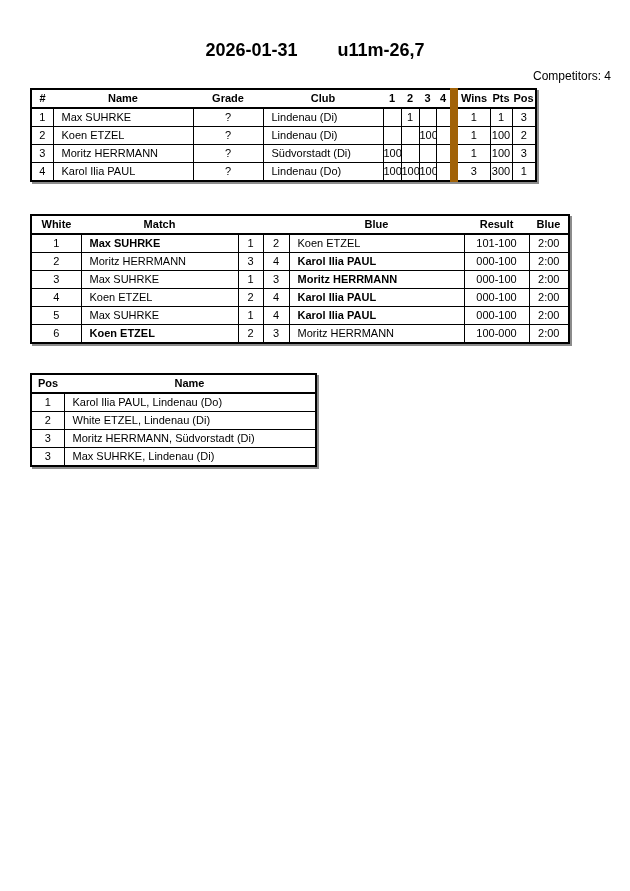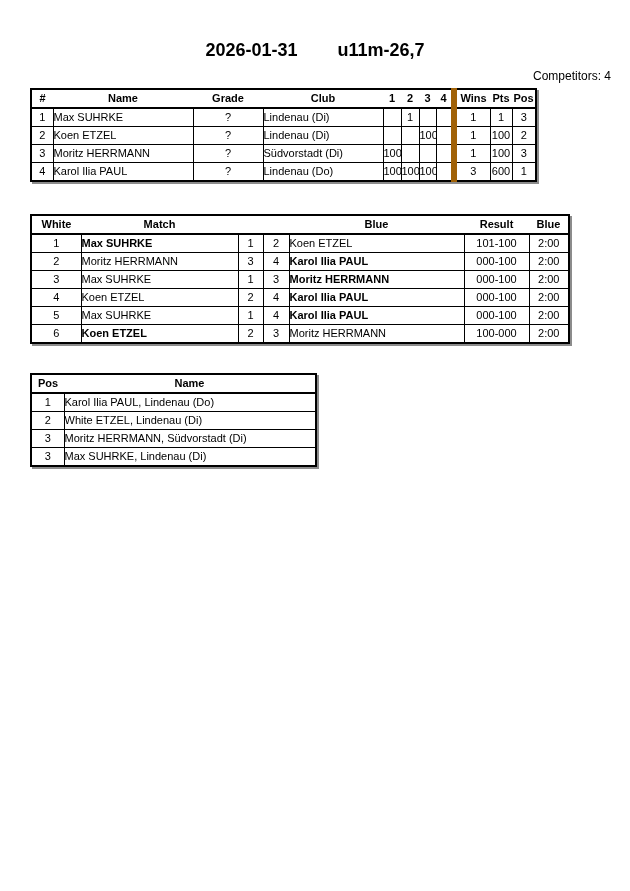--- a/index.html
+++ b/index.html
@@ -49,22 +49,22 @@
     padding: 0;
     text-align: center;
     overflow: hidden;
     white-space: nowrap;
   }
   table.sheet thead td {
     border-left: none; border-right: none;
     border-bottom: 2px solid #000;
     font-weight: bold;
   }
-  table.sheet td.left { text-align: left; padding-left: 0; }
-  table.sheet td.thick-left { border-left: 6px solid #a16207; }
+  table.sheet td.left { text-align: left; padding-left: 8px; }
+  table.sheet td.thick-left { border-left: 8px solid #a16207; }
   .bold { font-weight: bold; }
 
   #competitors-table { top: 88px;  left: 30px; width: 507px; }
   #matches-table     { top: 214px; left: 30px; width: 538px; }
   #results-table     { top: 373px; left: 30px; width: 285px; }
 </style>
 </head>
 <body>
 
 <div class="page">
@@ -148,21 +148,21 @@
       <tr>
         <td>4</td>
         <td class="left">Karol Ilia PAUL</td>
         <td>?</td>
         <td class="left">Lindenau (Do)</td>
         <td>100</td>
         <td>100</td>
         <td>100</td>
         <td></td>
         <td class="thick-left">3</td>
-        <td>600</td>
+        <td>300</td>
         <td>1</td>
       </tr>
     </tbody>
   </table>
 
 
   <table class="sheet" id="matches-table">
     <colgroup>
       <col style="width:50px">
         <col style="width:157px">

